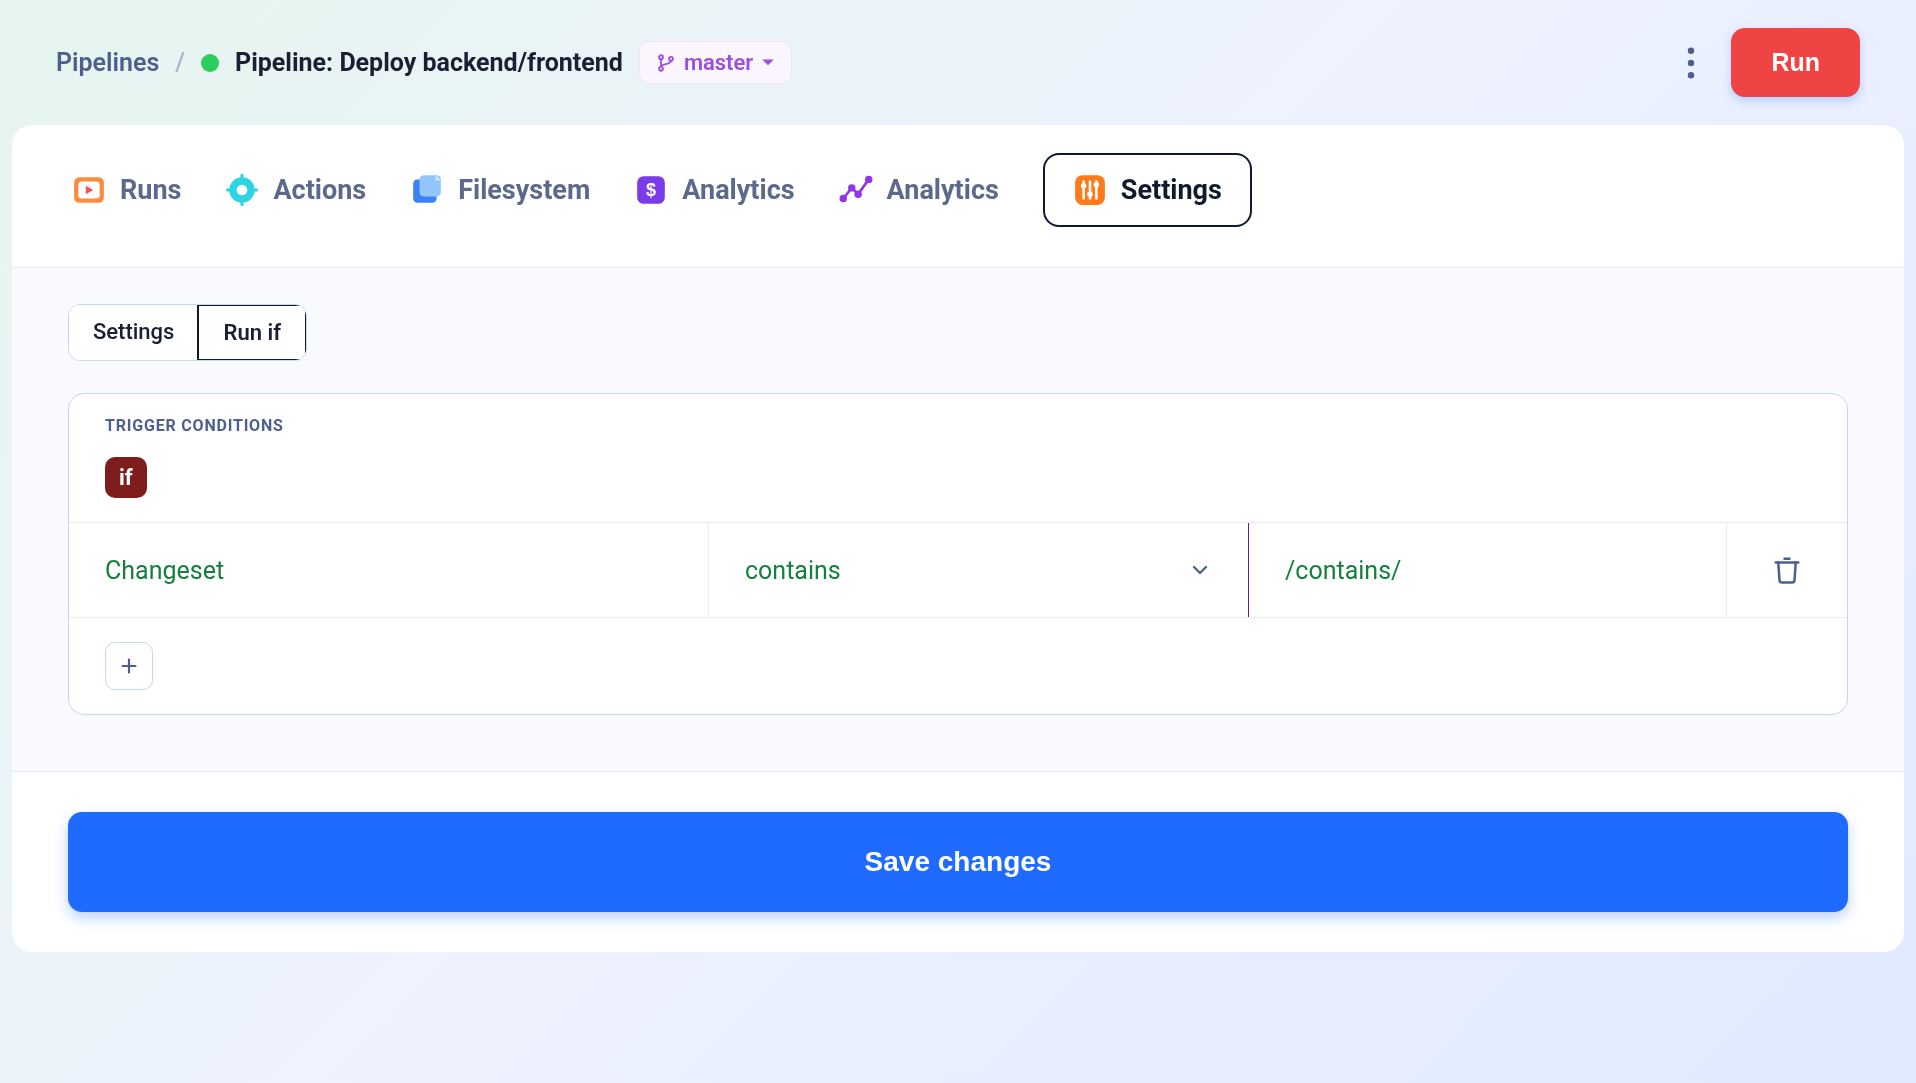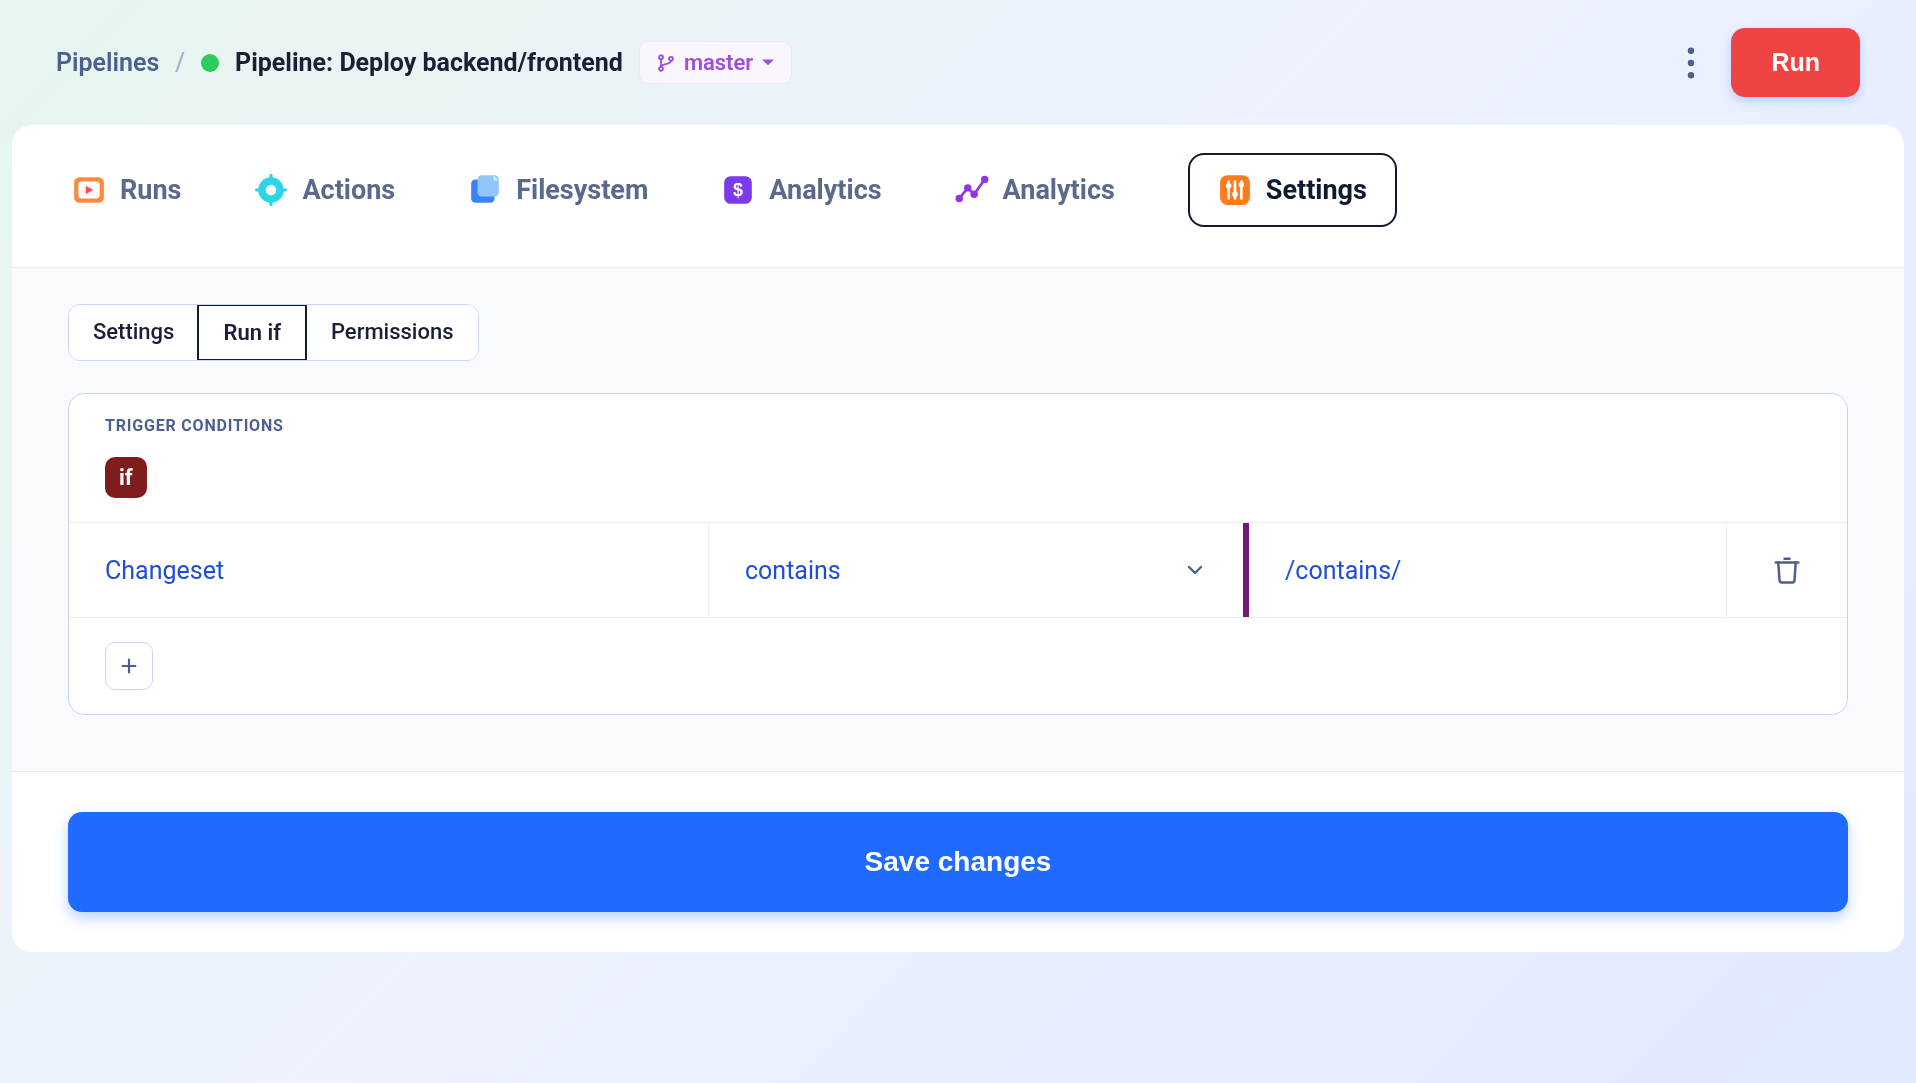--- a/index.html
+++ b/index.html
@@ -83,21 +83,21 @@
   background: #fff;
   border-radius: 20px;
   margin: 0 12px;
   overflow: hidden;
 }
 
 
 .main-tabs {
   display: flex;
   align-items: center;
-  gap: 73px;
+  gap: 44px;
   padding: 28px 60px 40px 60px;
 }
 .main-tab {
   display: inline-flex;
   align-items: center;
   gap: 14px;
   font-size: 27px;
   font-weight: 700;
   color: #5b6a8c;
   cursor: pointer;
@@ -183,26 +183,26 @@
   padding: 8px 14px;
 }
 .condition-row {
   display: flex;
   align-items: stretch;
   border-bottom: 1px solid #e7ecf5;
 }
 .cond-cell {
   padding: 32px 36px;
   font-size: 25px;
-  color: #1d4ed8;
+  color: #15803d;
   display: flex;
   align-items: center;
 }
 .cond-cell.field { flex: 0 0 640px; border-right: 1px solid #e7ecf5; }
-.cond-cell.operator { flex: 0 0 540px; border-right: 6px solid #701a75; justify-content: space-between; cursor: pointer; }
+.cond-cell.operator { flex: 0 0 540px; border-right: 1px solid #701a75; justify-content: space-between; cursor: pointer; }
 .cond-cell.value { flex: 1; border-right: 1px solid #e7ecf5; }
 .cond-cell.actions { flex: 0 0 120px; justify-content: center; }
 .chevron-down { width: 24px; height: 24px; color: #4c5f8f; }
 .trash-btn { cursor: pointer; color: #4c5f8f; display: inline-flex; }
 .trash-btn svg { width: 30px; height: 30px; }
 
 .add-row { padding: 24px 36px; }
 .add-btn {
   width: 48px;
   height: 48px;
@@ -346,21 +346,20 @@
       </span>
       <span>Settings</span>
     </div>
   </div>
 
   <div class="inner">
 
     <div class="sub-tabs">
       <div class="sub-tab">Settings</div>
       <div class="sub-tab active">Run if</div>
-      <div class="sub-tab">Permissions</div>
     </div>
 
     <div class="panel">
       <div class="panel-header">Trigger Conditions</div>
       <div class="if-row">
         <span class="if-badge">if</span>
       </div>
       <div class="condition-row">
         <div class="cond-cell field">Changeset</div>
         <div class="cond-cell operator">

